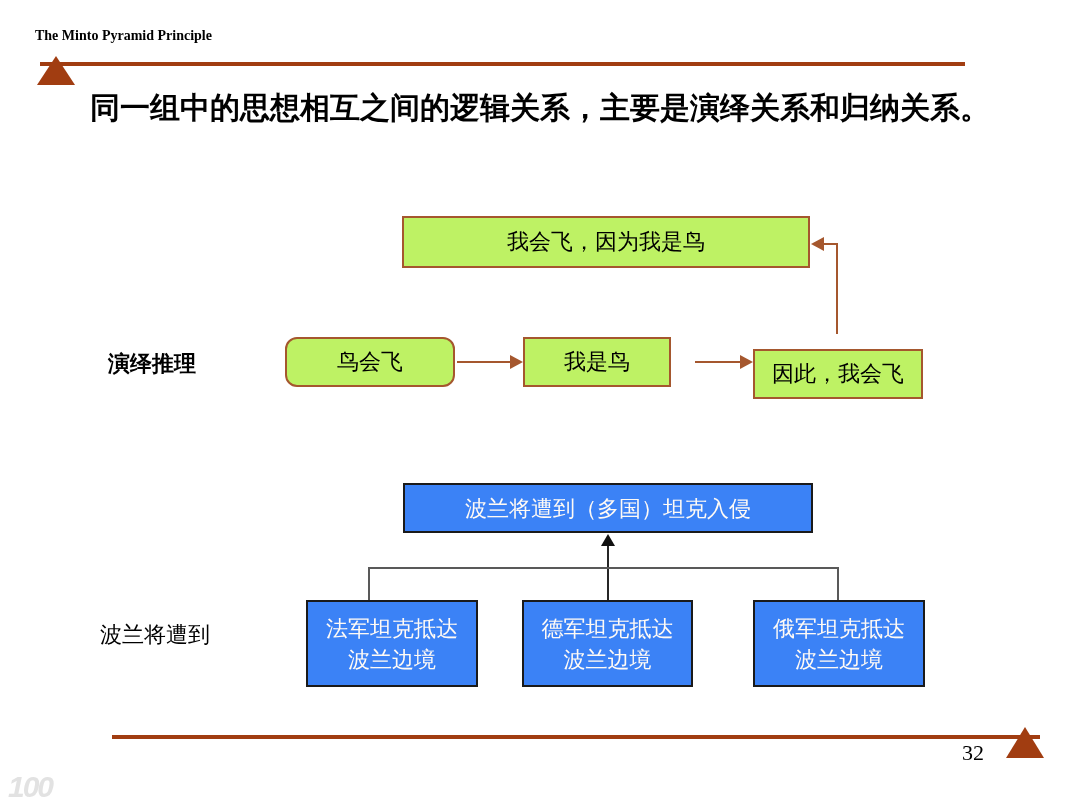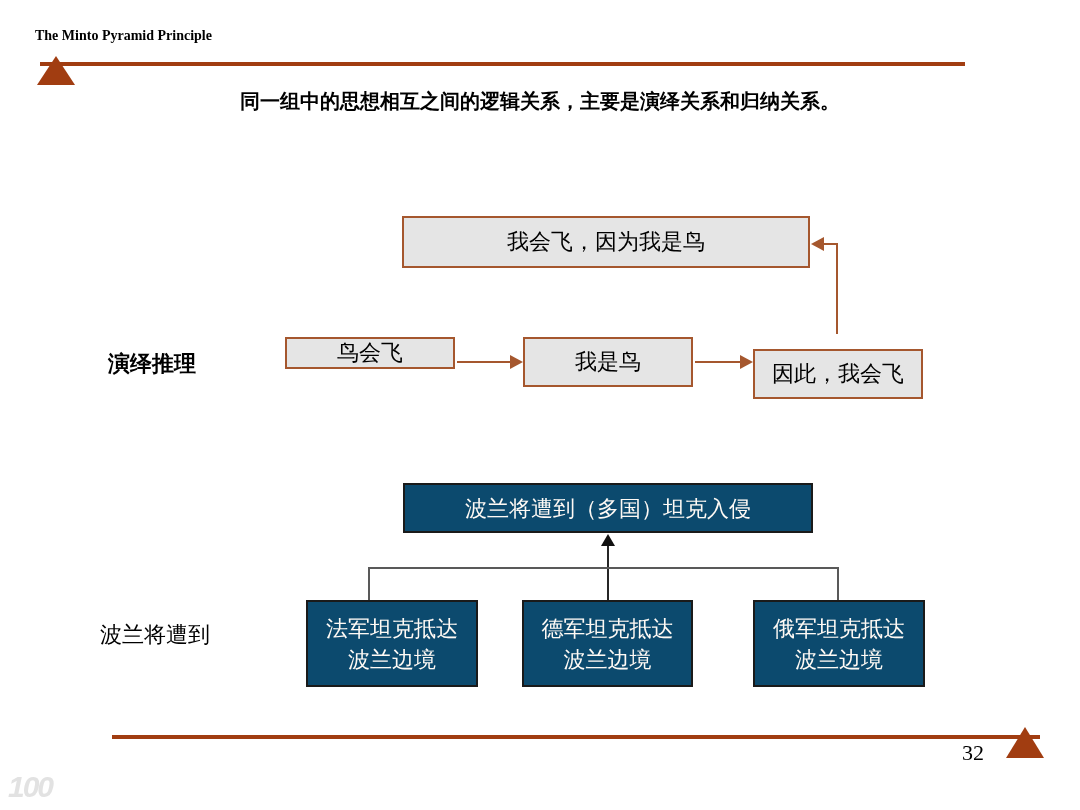--- a/index.html
+++ b/index.html
@@ -6,25 +6,25 @@
   .slide{
     position:relative;width:1080px;height:810px;background:#ffffff;overflow:hidden;
     font-family:"Liberation Serif","DejaVu Serif",serif;color:#000;
   }
   
   .header-title{position:absolute;left:35px;top:28px;font-size:14px;font-weight:bold;letter-spacing:0px;}
   .top-rule{position:absolute;left:40px;top:62px;width:925px;height:4px;background:#a13d11;}
   .tri-up{width:0;height:0;border-left:19px solid transparent;border-right:19px solid transparent;border-bottom:29px solid #a13d11;position:absolute;}
   .top-tri{left:37px;top:56px;}
   
-  .slide-title{position:absolute;left:0;top:88px;width:1080px;text-align:center;font-size:20px;font-weight:bold;}
+  .slide-title{position:absolute;left:0;top:88px;width:1080px;text-align:center;font-size:30px;font-weight:bold;}
   
-  .gbox{position:absolute;box-sizing:border-box;background:#e5e5e5;border:2px solid #a5572e;
+  .gbox{position:absolute;box-sizing:border-box;background:#bef264;border:2px solid #a5572e;
         display:flex;align-items:center;justify-content:center;font-size:22px;}
-  .bbox{position:absolute;box-sizing:border-box;background:#0c4a6e;border:2px solid #1a1a1a;color:#fffaf5;
+  .bbox{position:absolute;box-sizing:border-box;background:#3b82f6;border:2px solid #1a1a1a;color:#fffaf5;
         display:flex;align-items:center;justify-content:center;text-align:center;font-size:22px;line-height:31px;white-space:pre-line;}
   .row-label{position:absolute;font-size:22px;}
   
   .hline{position:absolute;height:2px;}
   .vline{position:absolute;width:2px;}
   .brown{background:#a5572e;}
   .gray{background:#595959;}
   .dark{background:#262626;}
   .arrhead-right{position:absolute;width:0;height:0;border-top:7px solid transparent;border-bottom:7px solid transparent;border-left:13px solid #a5572e;}
   .arrhead-left{position:absolute;width:0;height:0;border-top:7px solid transparent;border-bottom:7px solid transparent;border-right:13px solid #a5572e;}
@@ -47,22 +47,22 @@
   <div class="header-title">The Minto Pyramid Principle</div>
   <div class="top-rule"></div>
   <div class="tri-up top-tri"></div>
 
   <div class="slide-title">同一组中的思想相互之间的逻辑关系，主要是演绎关系和归纳关系。</div>
 
   <div class="row-label" style="left:108px;top:349px;font-weight:bold;">演绎推理</div>
 
   <div class="gbox" style="left:402px;top:216px;width:408px;height:52px;">我会飞，因为我是鸟</div>
 
-  <div class="gbox" style="left:285px;top:337px;width:170px;height:32px;">鸟会飞</div>
-  <div class="gbox" style="left:523px;top:337px;width:170px;height:50px;">我是鸟</div>
+  <div class="gbox" style="left:285px;top:337px;width:170px;height:50px;border-radius:12px;">鸟会飞</div>
+  <div class="gbox" style="left:523px;top:337px;width:148px;height:50px;">我是鸟</div>
   <div class="gbox" style="left:753px;top:337px;width:170px;height:50px;margin-top:12px;">因此，我会飞</div>
 
   <div class="hline brown" style="left:457px;top:361px;width:56px;"></div>
   <div class="arrhead-right" style="left:510px;top:355px;"></div>
 
   <div class="hline brown" style="left:695px;top:361px;width:46px;"></div>
   <div class="arrhead-right" style="left:740px;top:355px;"></div>
 
   <div class="vline brown" style="left:836px;top:243px;height:91px;"></div>
   <div class="hline brown" style="left:824px;top:243px;width:14px;"></div>

